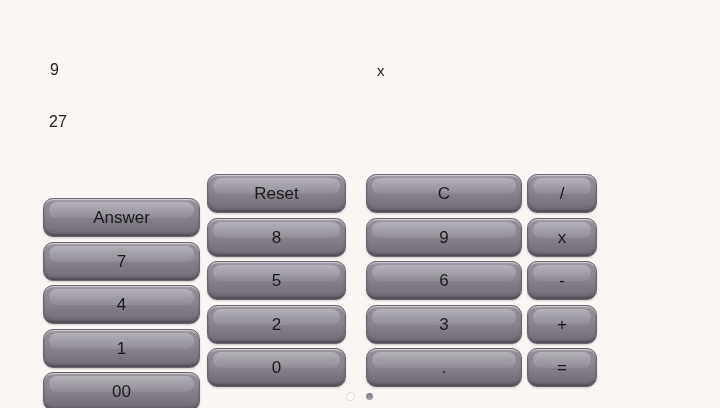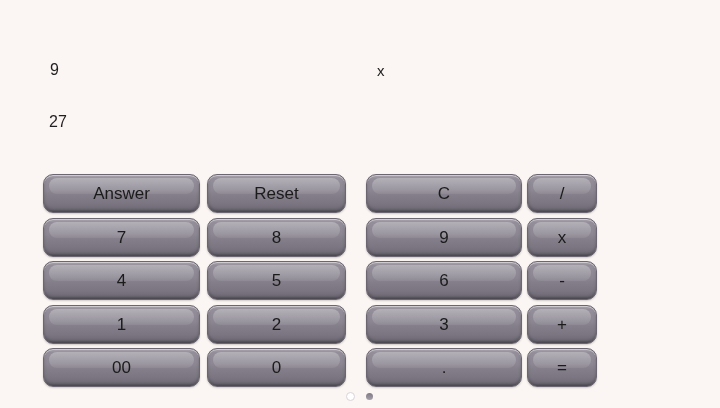--- a/index.html
+++ b/index.html
@@ -62,21 +62,21 @@
     pointer-events: none;
   }
   .key span {
     position: relative;
     font-size: 17px;
     color: #1b1b1b;
     line-height: 17px;
   }
 
   
-  .c1 { left: 43px;  width: 157px; }
+  .c1 { left: 43px;  width: 157px; margin-top: 24px; }
   .c2 { left: 207px; width: 139px; }
   .c3 { left: 366px; width: 156px; }
   .c4 { left: 527px; width: 70px;  }
   
   .r1 { top: 174px; }
   .r2 { top: 218px; }
   .r3 { top: 261px; }
   .r4 { top: 305px; }
   .r5 { top: 348px; }
 

